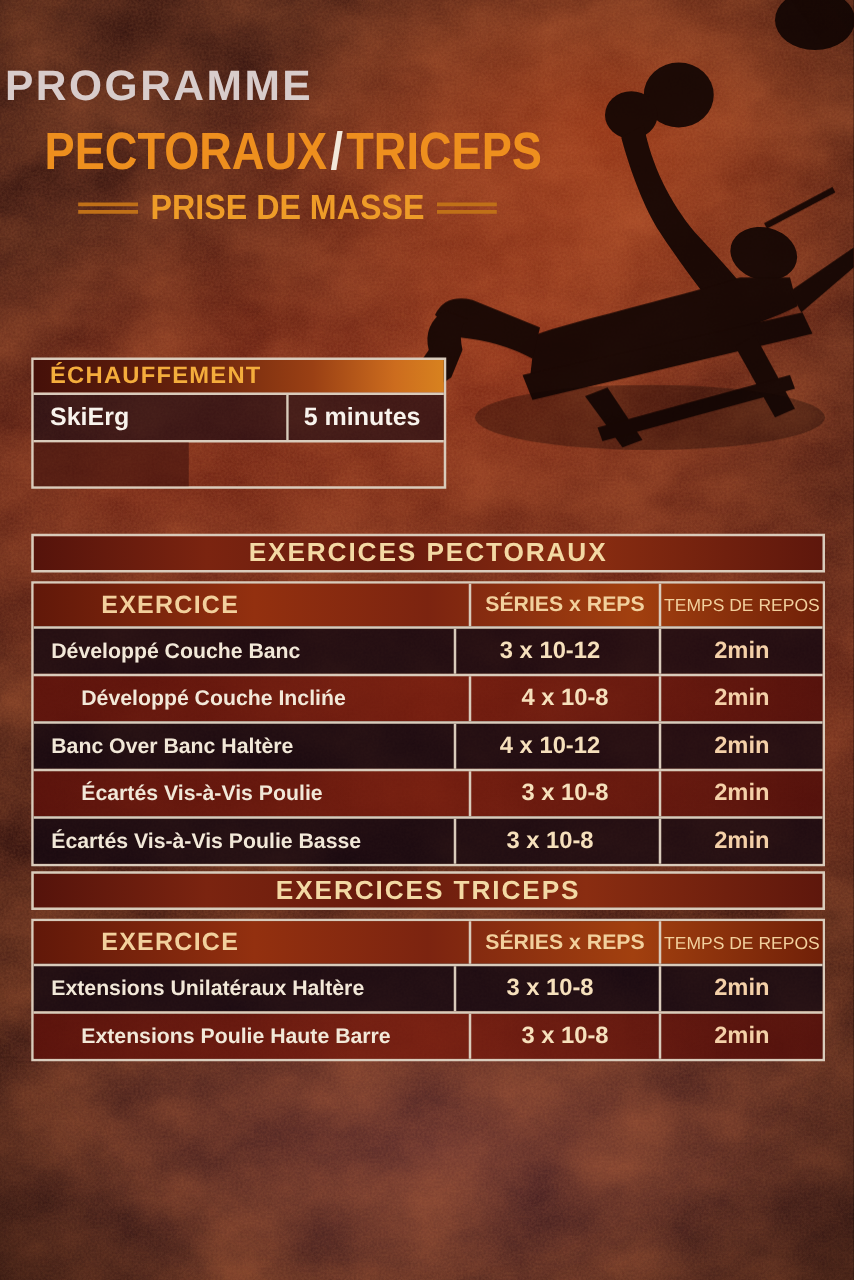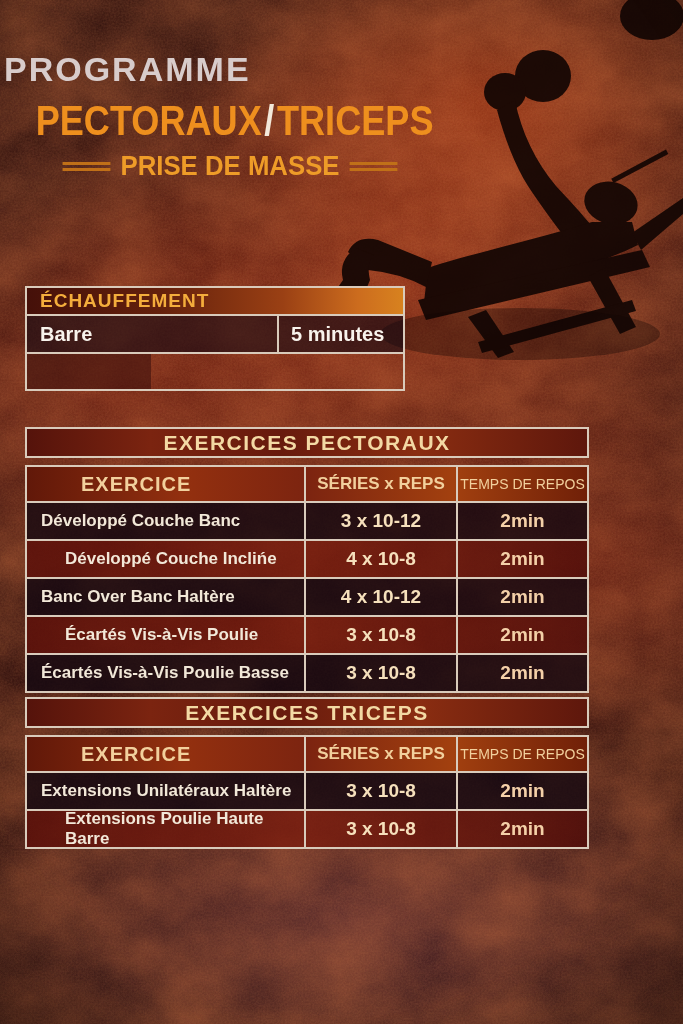--- a/index.html
+++ b/index.html
@@ -20,55 +20,55 @@
   
   .title-block{position:absolute;left:4px;top:50px;width:452px;z-index:2;}
   .kicker{font-size:34px;font-weight:bold;letter-spacing:2px;color:#d8cccb;}
   .main-title{margin:8px 0 0;font-size:42px;font-weight:bold;letter-spacing:0;color:#ee8f1e;
     transform:scaleX(.86);transform-origin:50% 50%;white-space:nowrap;}
   .main-title .slash{color:#f3e9da;padding:0 3px;}
   .subtitle{margin-top:5px;display:flex;align-items:center;justify-content:center;gap:11px;
     font-size:28px;font-weight:bold;color:#ee9c28;transform:scaleX(.92);transform-origin:50% 50%;}
   .dline{width:52px;height:9px;border-top:3px solid #c07018;border-bottom:3px solid #c07018;box-sizing:border-box;}
   
-  .warmup{position:absolute;left:25px;top:286px;width:380px;z-index:2;border:2px solid #d9cbbb;box-sizing:border-box;text-align:right;}
+  .warmup{position:absolute;left:25px;top:286px;width:332px;z-index:2;border:2px solid #d9cbbb;box-sizing:border-box;text-align:right;}
   .warmup-title{height:26px;display:flex;align-items:center;padding-left:13px;
     font-size:19px;font-weight:bold;letter-spacing:1px;color:#f4ad3c;
     background:linear-gradient(90deg,#451009 0%,#64200c 35%,#9a4014 68%,#cc6c1e 88%,#d8821f 100%);}
   .wrow{display:flex;border-top:2px solid #d9cbbb;}
   .wrow.r1{height:36px;}
   .wrow.r2{height:35px;}
   .wc1{flex:1;display:flex;align-items:center;padding-left:13px;border-right:2px solid #d9cbbb;box-sizing:border-box;}
   .wc2{width:124px;display:flex;align-items:center;padding-left:12px;box-sizing:border-box;}
   .r1 .wc1,.r1 .wc2{background:rgba(16,6,18,.6);font-size:20px;font-weight:bold;color:#f8f3ec;}
   .r2 .wc1,.r2 .wc2{background:rgba(55,13,11,.55);}
   .r2 .wc1{font-size:17px;font-weight:bold;color:#ea9138;}
   
-  .extable{position:absolute;left:25px;width:564px;z-index:2;}
+  .extable{position:absolute;left:25px;width:635px;z-index:2;}
   .extable.pect{top:427px;}
   .extable.tri{top:697px;}
   .section-bar{height:31px;box-sizing:border-box;border:2px solid #d9cbbb;
     display:flex;align-items:center;justify-content:center;
     font-size:21px;font-weight:bold;letter-spacing:1.5px;color:#f3d9a4;
     background:linear-gradient(90deg,#55130b 0%,#7b2410 22%,#671a0d 45%,#8a2d11 70%,#5e170c 100%);}
   .xtable{margin-top:7px;border:2px solid #d9cbbb;}
   .thead{display:flex;height:34px;
     background:linear-gradient(90deg,#611809 0%,#93300f 28%,#7c2410 50%,#a2400f 76%,#702008 100%);}
   .thead>div,.trow>div{display:flex;align-items:center;box-sizing:border-box;}
   .c1{flex:1;padding-left:14px;}
   .c2{width:152px;justify-content:center;border-left:2px solid #d9cbbb;}
   .c3{width:131px;justify-content:center;border-left:2px solid #d9cbbb;}
   .thead .c1{font-size:20px;font-weight:bold;letter-spacing:1px;color:#f2d09d;margin-left:40px;}
   .thead .c2{font-size:17px;font-weight:bold;color:#f2d09d;}
   .thead .c3{font-size:14px;font-weight:normal;color:#f2d09d;}
   .trow{display:flex;height:36px;border-top:2px solid #d9cbbb;}
   .trow .c1{font-size:17px;font-weight:bold;color:#f2e8d8;}
   .trow .c2{font-size:19px;font-weight:bold;color:#f6e0bc;}
   .trow .c3{font-size:19px;font-weight:bold;color:#f4d0a8;}
-  .trow.dark{background:rgba(14,5,16,.76);}
+  .trow.dark{background:rgba(14,5,16,.76);gap:12px;}
   .trow.red{background:linear-gradient(90deg,rgba(92,16,10,.85),rgba(122,28,14,.8) 50%,rgba(82,14,10,.85));padding-left:24px;}
 </style>
 </head>
 <body>
 
 <div class="poster">
 
   <svg class="bg-svg" width="683" height="1024" viewBox="0 0 683 1024" xmlns="http://www.w3.org/2000/svg">
     <defs>
       <filter id="blotch" x="0%" y="0%" width="100%" height="100%">
@@ -112,21 +112,21 @@
     <div class="subtitle">
       <span class="dline"></span>
       <span>PRISE DE MASSE</span>
       <span class="dline"></span>
     </div>
   </header>
 
   <section class="warmup">
     <div class="warmup-title">ÉCHAUFFEMENT</div>
     <div class="wrow r1">
-      <div class="wc1">Barre</div>
+      <div class="wc1">SkiErg</div>
       <div class="wc2">5 minutes</div>
     </div>
     <div class="wrow r2">
       <div class="wc2"></div>
     </div>
   </section>
 
   <section class="extable pect">
     <div class="section-bar">EXERCICES PECTORAUX</div>
     <div class="xtable">

